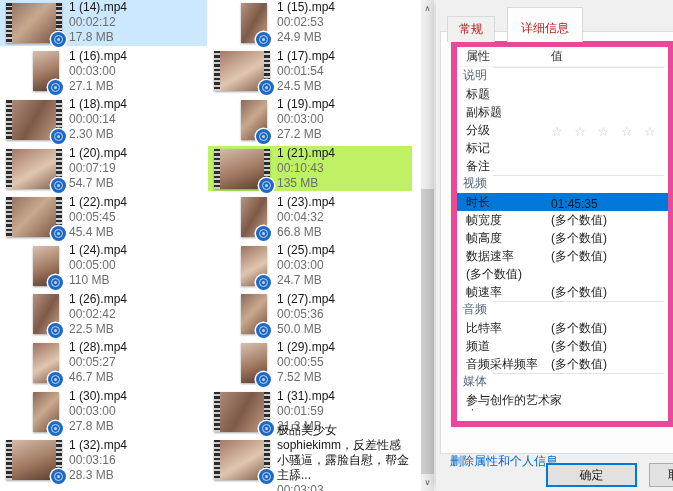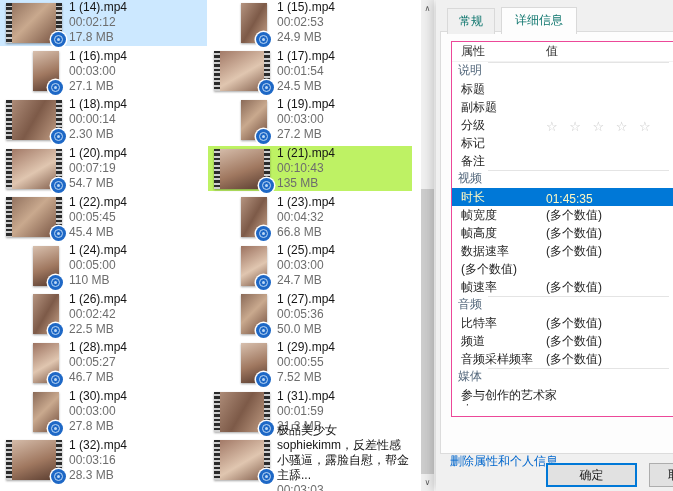--- a/index.html
+++ b/index.html
@@ -40,34 +40,34 @@
   .vscroll{position:absolute;left:421px;top:0;width:13px;height:491px;background:#f0f0f0}
   .scroll-arrow{position:absolute;left:0;width:13px;height:15px;color:#5a5a5a;font-size:8px;
     display:flex;align-items:center;justify-content:center;line-height:1}
   .scroll-up{top:1px}.scroll-down{bottom:1px}
   .scroll-thumb{position:absolute;left:0;top:189px;width:13px;height:285px;background:#cdcdcd}
   
   .dialog{position:absolute;left:436px;top:0;width:237px;height:491px;background:#f0f0f0;
     box-shadow:-4px 0 10px rgba(0,0,0,.18)}
   .tabs{position:absolute;left:11px;top:7px;display:flex;align-items:flex-end;z-index:3}
   .tab{padding:4px 11px 4px;border:1px solid #d9d9d9;border-bottom:none;background:#f0f0f0;
-    margin-right:6px;color:#0f766e;cursor:default}
-  .tab.active{background:#fdfdfd;padding:4px 13px 5px;position:relative;z-index:4}
+    margin-right:12px;color:#b91c1c;cursor:default}
+  .tab.active{background:#fdfdfd;padding:12px 13px 5px;position:relative;z-index:4}
   .tab-page{position:absolute;left:4px;right:-2px;top:31px;height:421px;background:#fdfdfd;
     border:1px solid #dcdcdc;z-index:2}
   .list-box{position:absolute;left:10px;right:0;top:9px;height:374px;background:#fff;
-    border:1px solid #ec4899;overflow:hidden}
+    border:6px solid #ec4899;overflow:hidden}
   .lb-header{display:flex;height:19px;align-items:center;color:#333;border-bottom:1px solid #f2f2f2}
   .lb-header .hname{padding-left:9px;width:85px;min-width:85px}
   .group-row{display:flex;height:18px;color:#54687c;padding-left:6px}
   .group-row .gline{flex:1;height:1px;background:#e4e4e4;margin:0 4px 0 6px}
   .prow{display:flex;height:18px;align-items:flex-end;padding-left:9px;color:#1f1f1f}
   .prow .pname{width:85px;min-width:85px;white-space:nowrap}
   .prow .pval{white-space:nowrap}
-  .prow.selected{background:#0078d7;color:#fef9c3}
+  .prow.selected{background:#0078d7;color:#0f172a}
   .prow.clipped{height:5px;overflow:hidden}
   .stars{color:#c9c9c9;letter-spacing:4px;font-size:13px}
   .props-link{position:absolute;left:9px;top:421px;color:#0066cc;cursor:pointer;z-index:3}
   .btn{position:absolute;top:463px;height:24px;background:#e1e1e1;display:flex;align-items:center;
     justify-content:center;box-sizing:border-box;cursor:default;z-index:3}
   .btn-ok{left:110px;width:91px;border:2px solid #0078d7}
   .btn-cancel{left:213px;width:80px;border:1px solid #adadad;justify-content:flex-start;padding-left:18px}
 </style>
 </head>
 <body>

